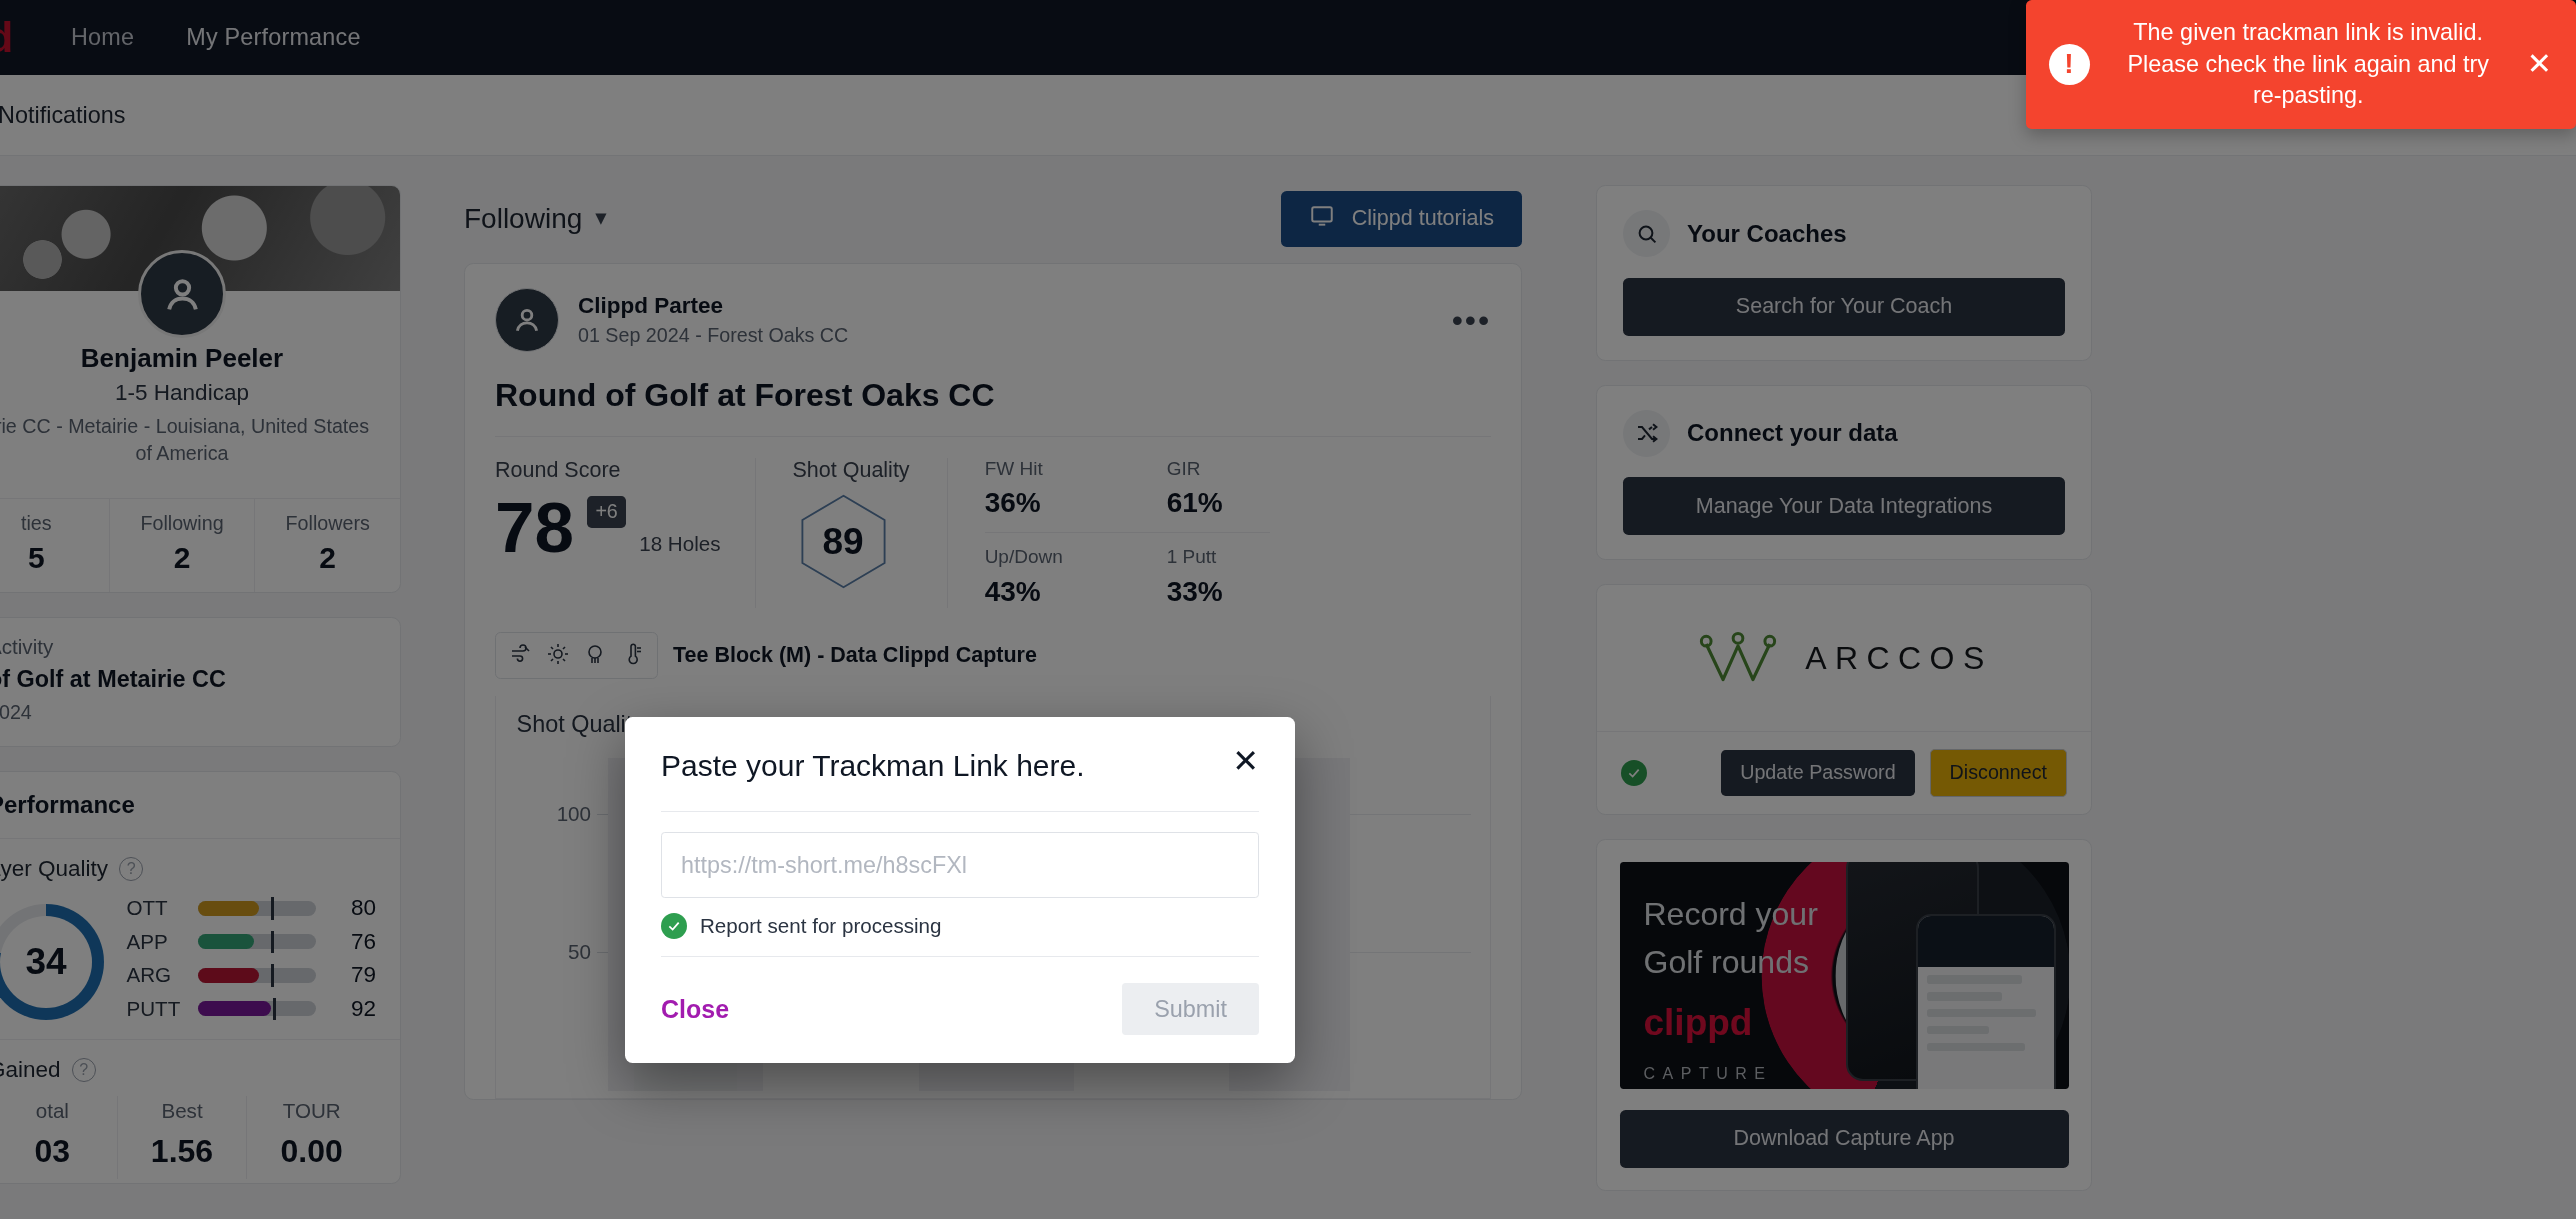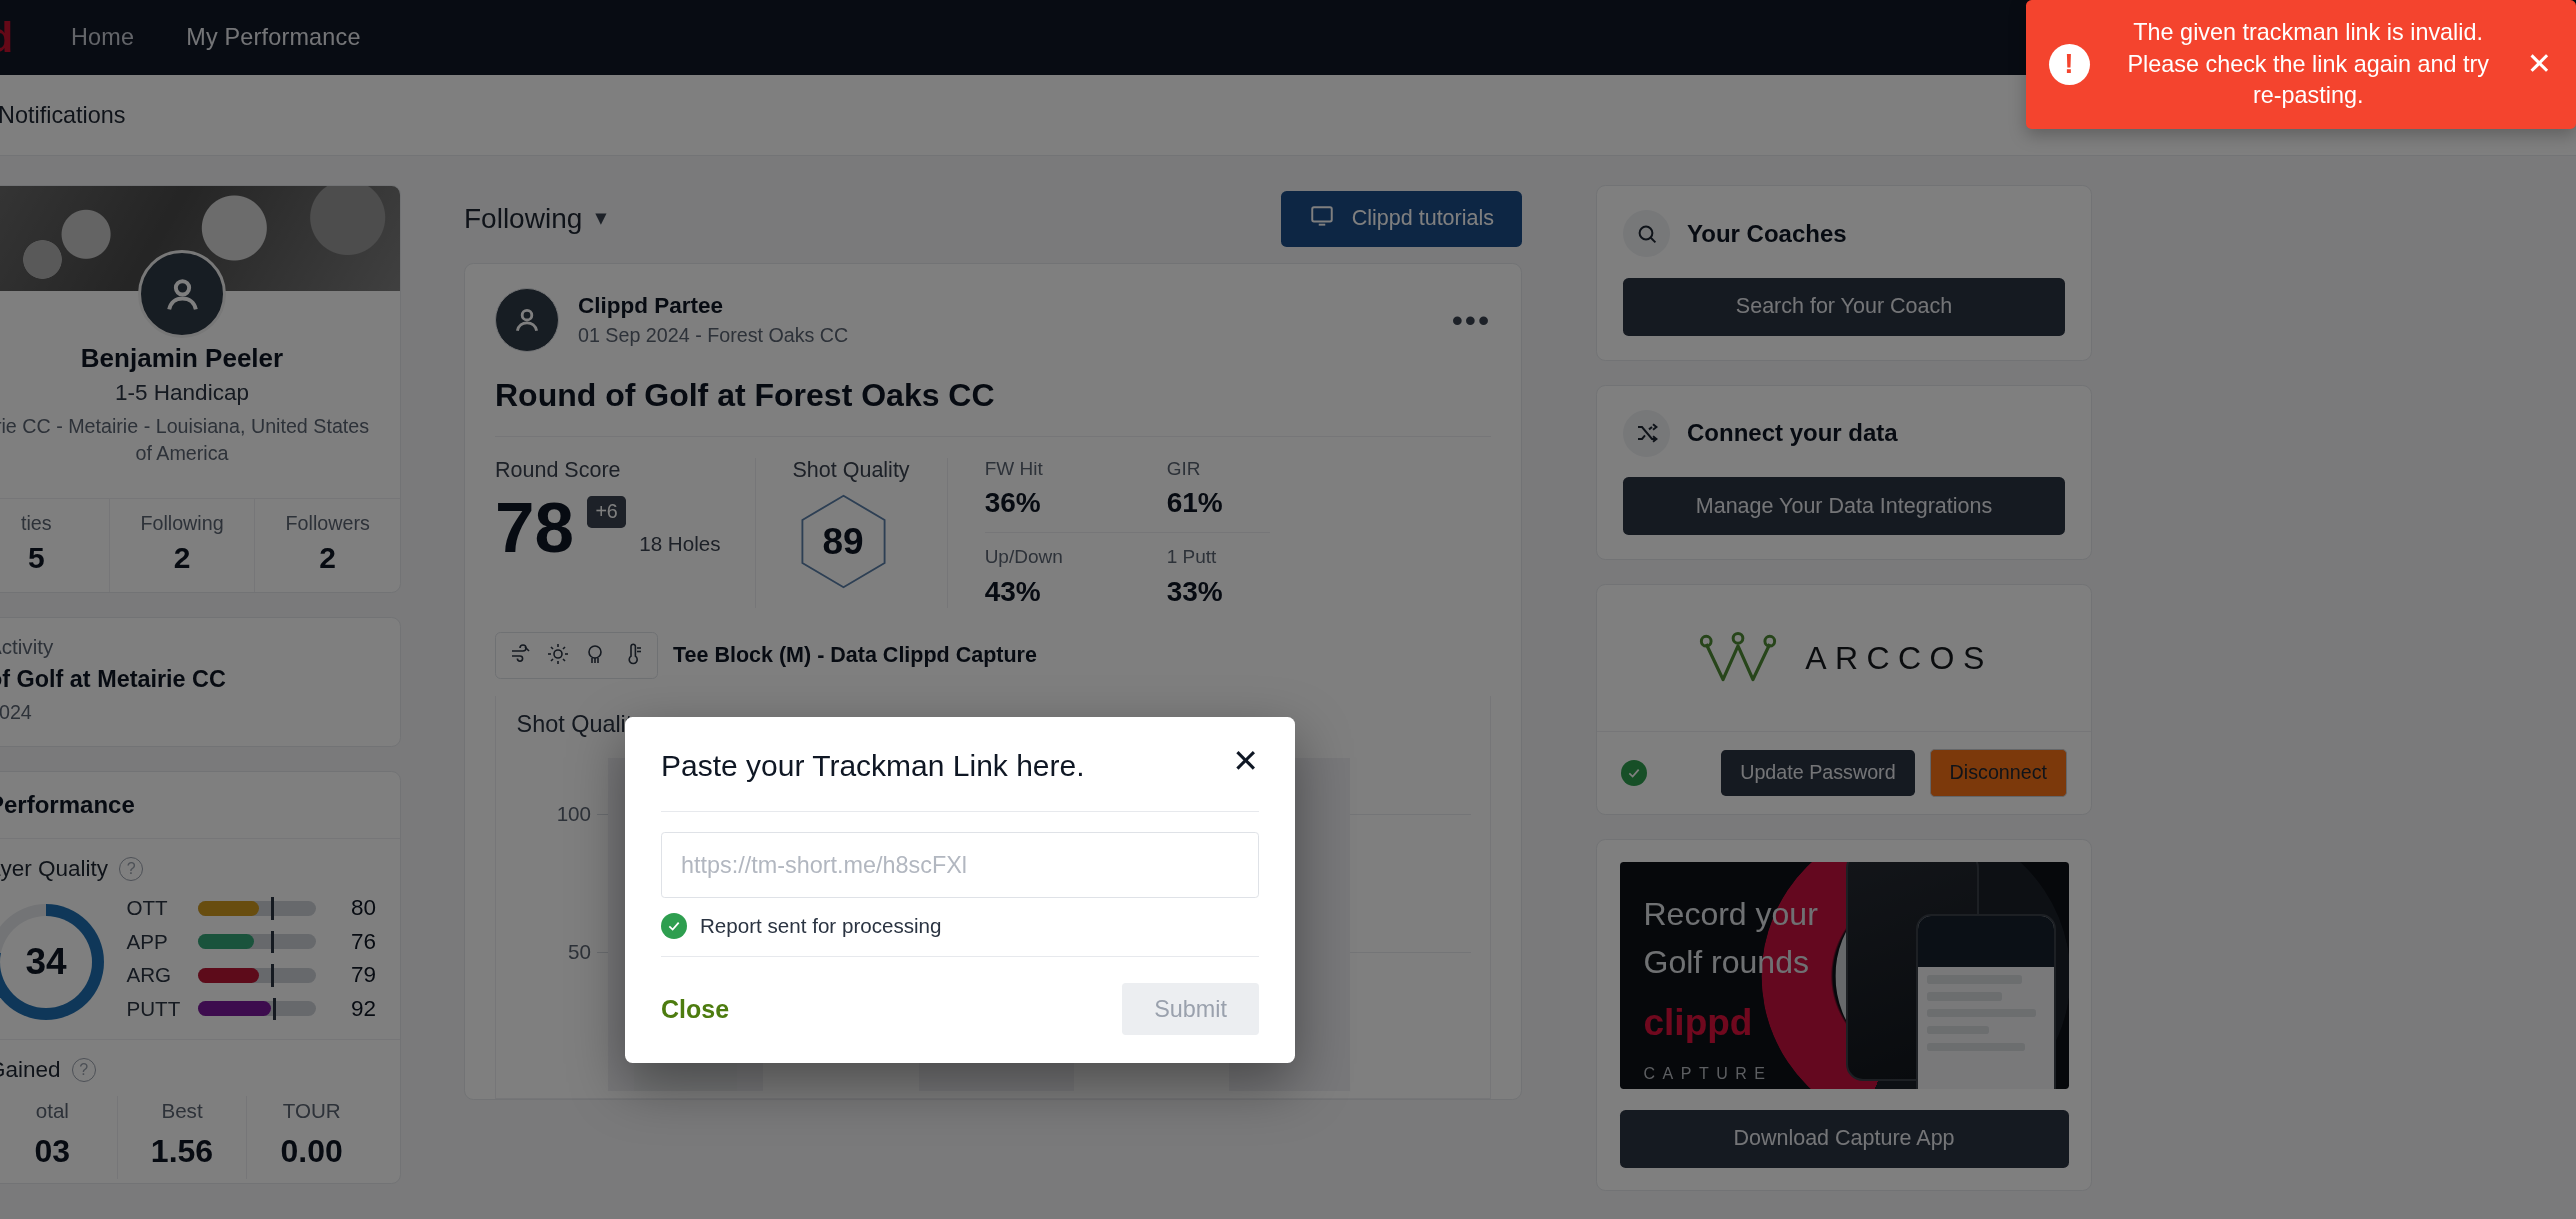--- a/index.html
+++ b/index.html
@@ -193,21 +193,21 @@
   .arccos-card { margin-top: 24px; }
   .arccos-logo { height: 146px; display: flex; align-items: center; justify-content: center; gap: 24px; }
   .arccos-logo svg { width: 86px; height: 66px; }
   .arccos-word { font-size: 32px; letter-spacing: 8.4px; color: #15181d; }
   .arccos-foot { border-top: 0.9px solid #ececf0; padding: 17px 24px; display: flex; align-items: center; gap: 15px; }
   .ok-dot { width: 26px; height: 26px; border-radius: 50%; background: #2e9e4f;
             display: flex; align-items: center; justify-content: center; flex: 0 0 26px; }
   .ok-dot svg { width: 16px; height: 16px; stroke: #fff; fill: none; stroke-width: 2.6; }
   .btn-dark { margin-left: auto; background: #2b3442; color: #e8eaef; border: none;
               border-radius: 4.7px; padding: 11.2px 19px; font-size: 19.7px; cursor: pointer; }
-  .btn-ghost { background: #f97316; color: #1f2733; border: 0.9px solid #c8ccd3; border-radius: 4.7px;
+  .btn-ghost { background: #eab308; color: #1f2733; border: 0.9px solid #c8ccd3; border-radius: 4.7px;
                padding: 11.2px 19px; font-size: 19.7px; cursor: pointer; }
 
   .promo-card { margin-top: 24px; padding: 22.5px; }
   .promo-img { position: relative; height: 227px; border-radius: 3.7px; overflow: hidden;
                background: #0d1117; }
   .promo-rings { position: absolute; right: 34%; top: 50%; transform: translate(50%,-50%);
                  width: 309px; height: 309px; border-radius: 50%;
                  background: conic-gradient(from 200deg, #c8103e 0 52%, #1b2028 52% 100%);
                  -webkit-mask: radial-gradient(circle, transparent 0 38%, #000 39%);
                  mask: radial-gradient(circle, transparent 0 38%, #000 39%); }
@@ -242,21 +242,21 @@
              font-weight: 300; }
   .modal-div { height: 0.9px; background: #e7e9ed; margin: 28px 0 20.6px; }
   .link-input { width: 100%; height: 66px; border: 0.9px solid #dfe2e7; border-radius: 3.7px;
                 padding: 0 19px; font-size: 23.4px; color: #0f1724; background: #fff;
                 font-family: "Liberation Sans", sans-serif; }
   .link-input::placeholder { color: #b2b7c0; }
   .proc-row { display: flex; align-items: center; gap: 13px; margin-top: 15px; }
   .proc-txt { font-size: 20.6px; color: #2b3442; }
   .modal-div2 { height: 0.9px; background: #e7e9ed; margin: 17px 0 0; }
   .modal-foot { display: flex; align-items: center; margin-top: 26px; }
-  .close-btn { background: none; border: none; font-size: 25px; font-weight: 700; color: #4d7c0f;
+  .close-btn { background: none; border: none; font-size: 25px; font-weight: 700; color: #a21caf;
                cursor: pointer; font-family: "Liberation Sans", sans-serif; }
   .submit-btn { margin-left: auto; background: #eceef1; color: #9aa1ad; border: none;
                 border-radius: 3.7px; height: 52px; padding: 0 32px; font-size: 23.4px;
                 cursor: not-allowed; font-family: "Liberation Sans", sans-serif; }
 
   
   .toast {
     position: absolute; right: 0; top: 0; width: 550px; min-height: 107px; z-index: 90;
     background: #f4442e; border-radius: 5.6px; display: flex; align-items: center;
     padding: 17px 24px 17px 22.5px; gap: 20.6px; box-shadow: 0 5.6px 17px rgba(0,0,0,.25);

